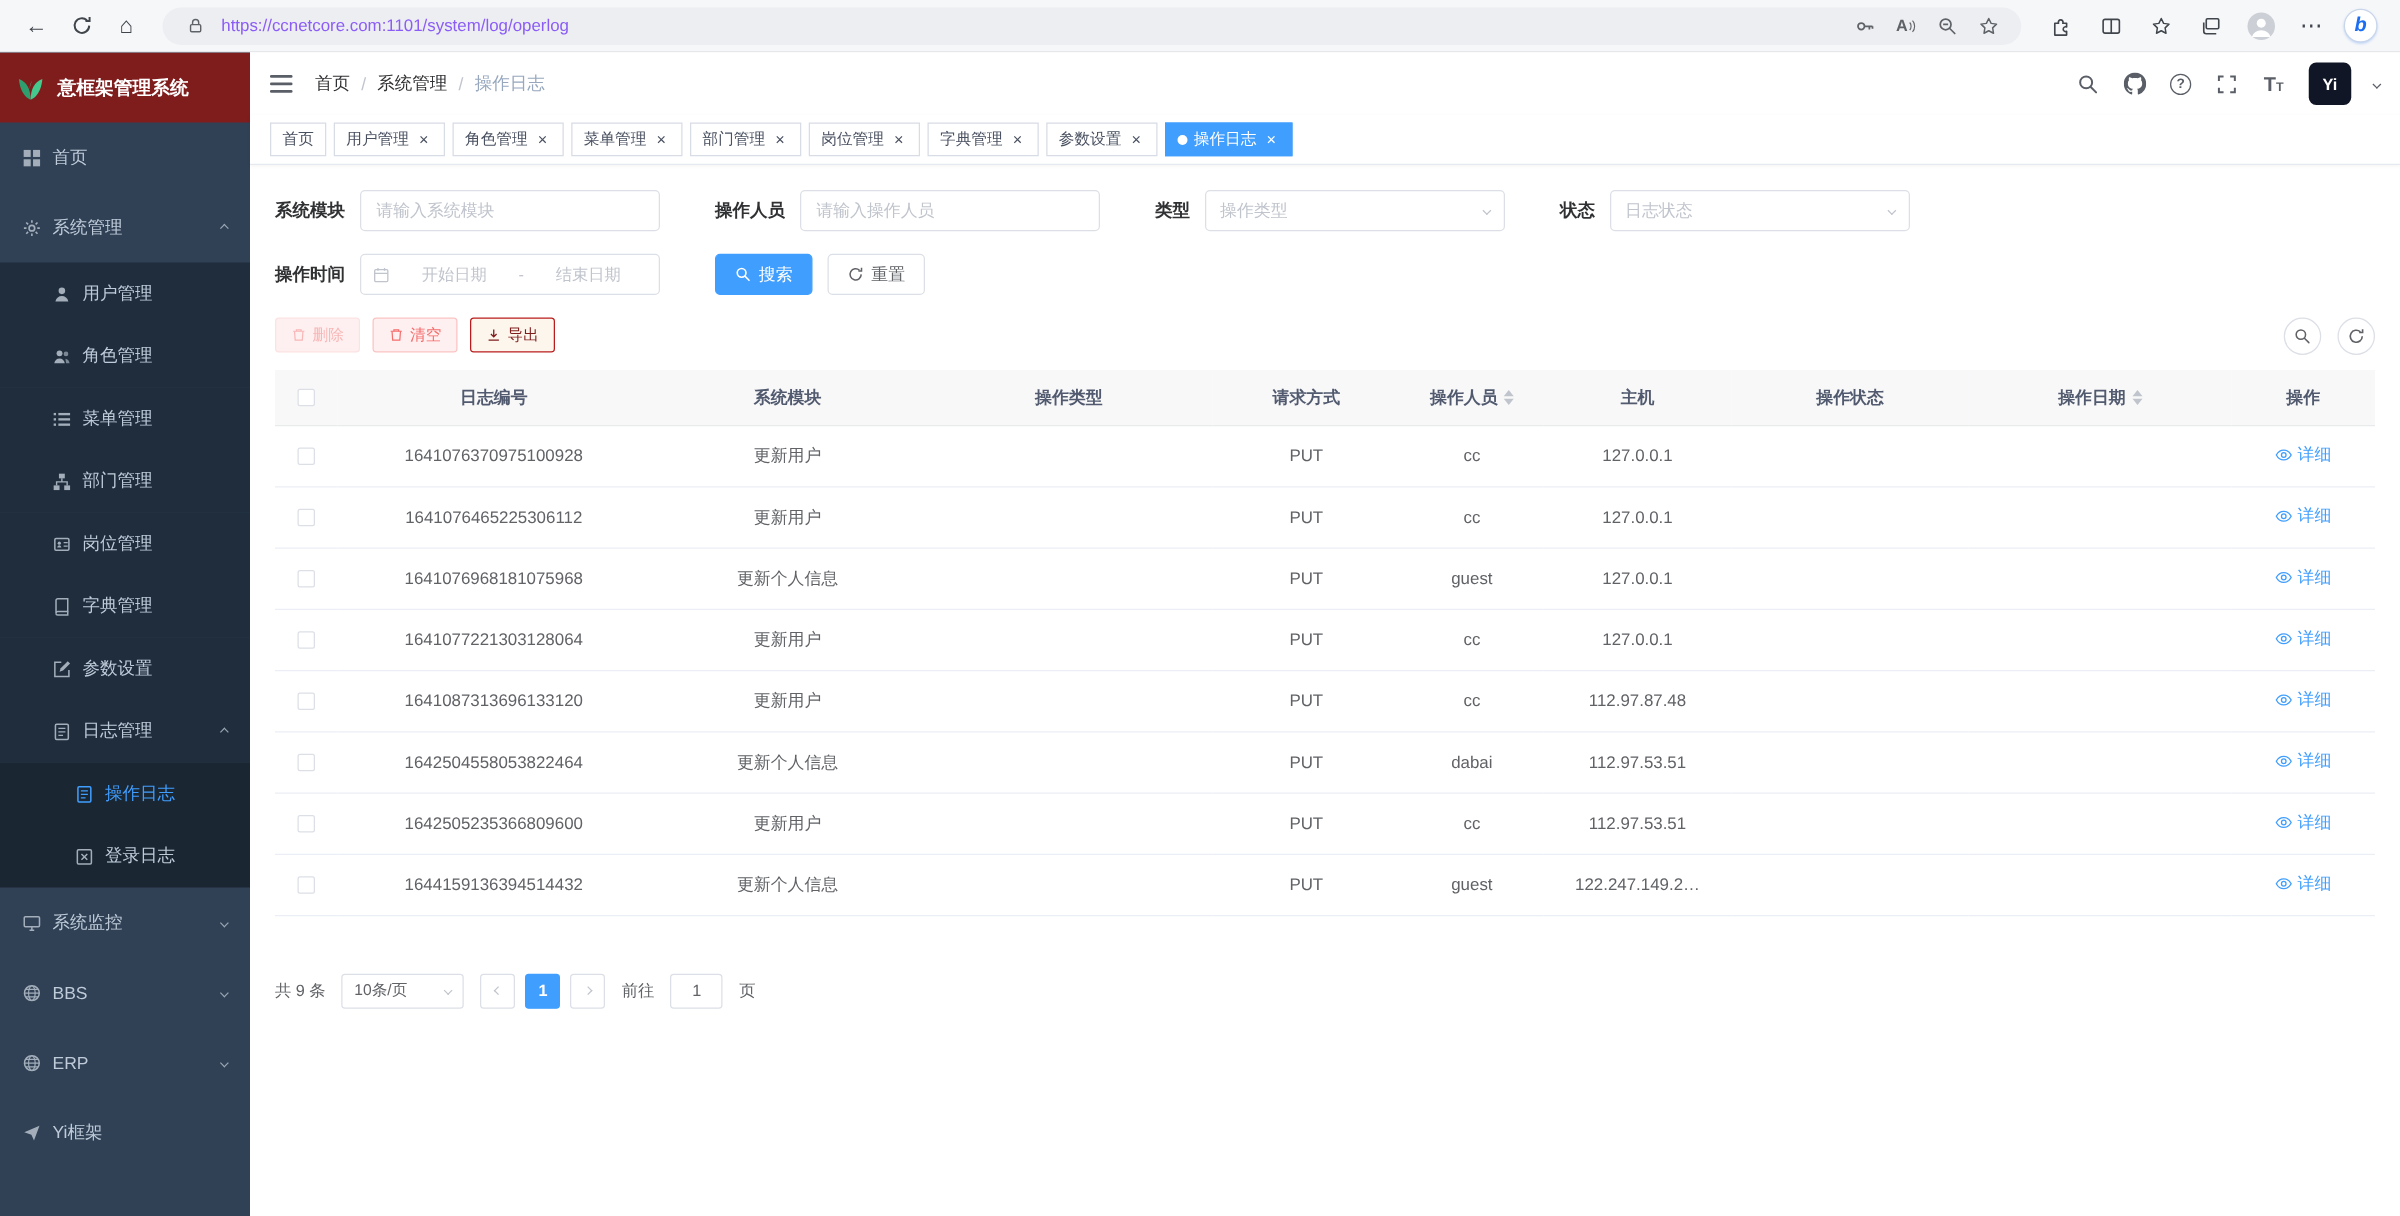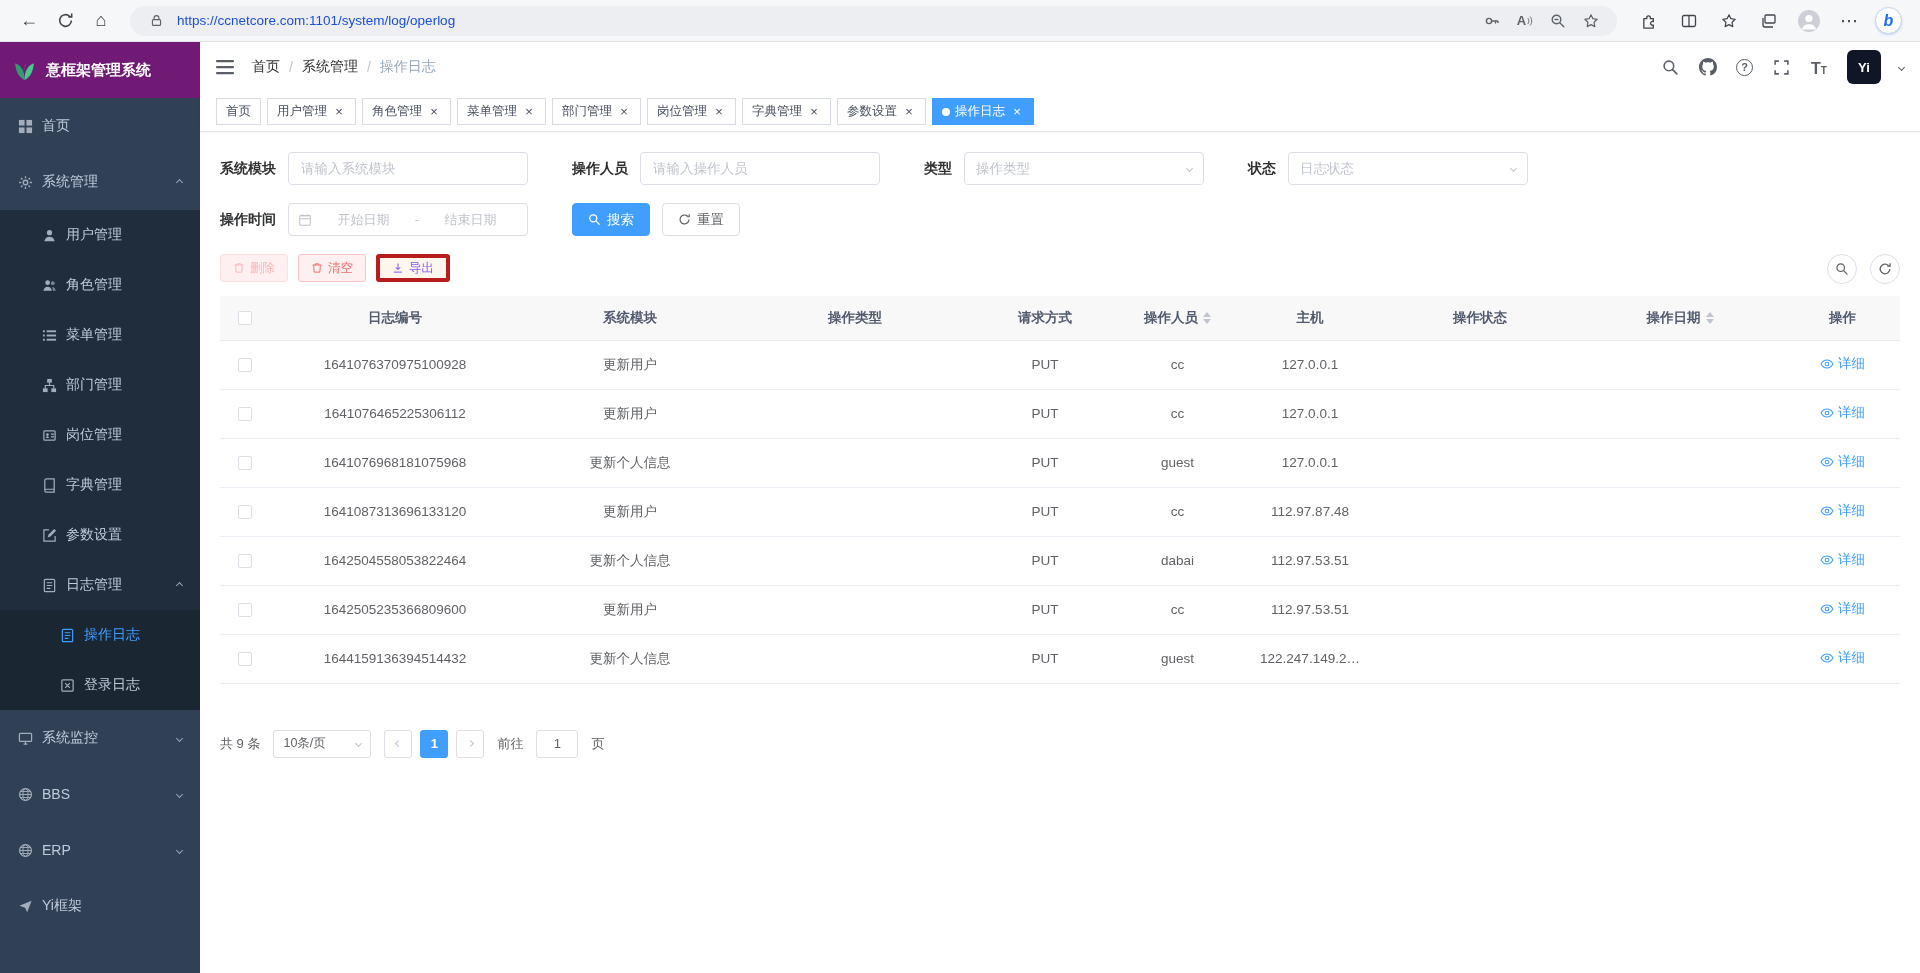--- a/index.html
+++ b/index.html
@@ -5,31 +5,31 @@
 *{margin:0;padding:0;box-sizing:border-box}
 html,body{width:1920px;height:973px;overflow:hidden;background:#fff;
   font-family:"Liberation Sans","DejaVu Sans",sans-serif;font-size:14px;color:#303133}
 svg{display:block;flex-shrink:0}
 button{font-family:inherit}
 
 
 .browser{height:42px;background:#f6f7f9;border-bottom:1px solid #e0e2e6;display:flex;align-items:center;padding:0 12px;gap:2px}
 .bbtn{width:34px;height:34px;border-radius:6px;display:flex;align-items:center;justify-content:center;color:#41464d;font-size:18px;cursor:pointer}
 .urlbar{flex:1;height:30px;background:#eceef2;border-radius:15px;display:flex;align-items:center;padding:0 14px;gap:9px;margin:0 10px;color:#5f6368}
-.urltext{flex:1;color:#1d4ed8;font-size:13.5px;white-space:nowrap;overflow:hidden;cursor:text}
+.urltext{flex:1;color:#8b5cf6;font-size:13.5px;white-space:nowrap;overflow:hidden;cursor:text}
 .uicon{width:24px;height:24px;display:flex;align-items:center;justify-content:center;color:#5f6368;cursor:pointer}
 .bicons{display:flex;align-items:center;gap:12px;padding:0 6px}
 .bicons .bbtn{width:28px;height:28px}
 .bing{width:27px;height:27px;border-radius:50%;background:#fff;border:1px solid #c9d6ea;color:#1b6ef3;font-weight:bold;font-style:italic;font-size:16px;display:flex;align-items:center;justify-content:center;cursor:pointer;box-shadow:0 1px 2px rgba(27,110,243,.25)}
 .ra{display:flex;align-items:center;gap:1px;font-weight:600;font-size:13px}
 
 
 .app{display:flex;height:931px}
 .sidebar{width:200px;flex-shrink:0;background:#304156;color:#bfcbd9;overflow:hidden}
-.logo{height:56px;display:flex;align-items:center;gap:9px;padding:0 12px;background:#701a75}
+.logo{height:56px;display:flex;align-items:center;gap:9px;padding:0 12px;background:#7f1d1d}
 .logo-title{color:#fff;font-weight:bold;font-size:15px;white-space:nowrap}
 .mi{display:flex;align-items:center;gap:9px;padding:0 18px;cursor:pointer;color:#bfcbd9;font-size:14px}
 .mi .micon{color:#a3aeba;display:flex}
 .mi.l1{height:56px}
 .mi.l2{height:50px;padding-left:42px;background:#1f2d3d}
 .mi.l3{height:50px;padding-left:60px;background:#1a2632}
 .mi .arrow{margin-left:auto;color:#9aa6b2}
 .mi.active,.mi.active .micon{color:#409eff}
 
 .main{flex:1;min-width:0;display:flex;flex-direction:column;background:#fff}
@@ -75,21 +75,21 @@
 .fdate{width:240px;height:33px;border:1px solid #dcdfe6;border-radius:4px;display:flex;align-items:center;padding:0 9px;gap:4px;color:#c0c4cc;font-size:13px;background:#fff;cursor:pointer}
 .fdate .ph{flex:1;text-align:center}
 .btn{height:33px;border-radius:4px;display:inline-flex;align-items:center;gap:6px;padding:0 15px;font-size:13.5px;cursor:pointer;border:1px solid #dcdfe6;background:#fff;color:#606266}
 .btn.primary{background:#409eff;border-color:#409eff;color:#fff}
 .btn+.btn{margin-left:12px}
 
 .toolbar{display:flex;align-items:flex-start;margin-bottom:12px}
 .mbtn{height:28px;border-radius:3px;display:inline-flex;align-items:center;gap:5px;padding:0 12px;font-size:12.5px;cursor:pointer;margin-right:10px;background:#fff}
 .mbtn.danger{color:#f56c6c;background:#fef0f0;border:1px solid #fbc4c4}
 .mbtn.danger.disabled{color:#f8b6b6;border-color:#fde2e2;cursor:not-allowed}
-.mbtn.warning{color:#8b5cf6;background:#fdf6ec;border:4px solid #b91c1c}
+.mbtn.warning{color:#7f1d1d;background:#fdf6ec;border:1px solid #b91c1c}
 .tool-right{margin-left:auto;display:flex;align-items:center;gap:13px}
 .circle-btn{width:30px;height:30px;border-radius:50%;border:1px solid #dcdfe6;display:flex;align-items:center;justify-content:center;color:#606266;cursor:pointer;background:#fff}
 
 
 table{width:100%;border-collapse:collapse;table-layout:fixed}
 th{height:44px;background:#f8f8f9;color:#515a6e;font-size:13.5px;font-weight:bold;text-align:center;border-bottom:1px solid #e8eaec}
 td{height:49px;text-align:center;font-size:13.5px;color:#606266;border-bottom:1px solid #ebeef5;white-space:nowrap;overflow:hidden;text-overflow:ellipsis}
 .cb{display:inline-block;width:14px;height:14px;border:1px solid #dcdfe6;border-radius:2px;background:#fff;vertical-align:middle;cursor:pointer}
 .th-wrap{display:inline-flex;align-items:center;justify-content:center}
 .sort{display:inline-flex;flex-direction:column;margin-left:5px}
@@ -648,20 +648,38 @@
             <td><span class="detail">
                   <svg viewBox="0 0 16 16" width="14" height="14">
                     <path d="M8 3.5C4.5 3.5 2 6.5 1.2 8c.8 1.5 3.3 4.5 6.8 4.5s6-3 6.8-4.5C14 6.5 11.5 3.5 8 3.5z" fill="none" stroke="currentColor" stroke-width="1.2"></path>
                     <circle cx="8" cy="8" r="2.1" fill="none" stroke="currentColor" stroke-width="1.2"></circle>
                   </svg>
                   <span>详细</span>
                 </span></td>
           </tr>
           <tr>
             <td><span class="cb"></span></td>
+            <td>1641077221303128064</td>
+            <td>更新用户</td>
+            <td></td>
+            <td>PUT</td>
+            <td>cc</td>
+            <td>127.0.0.1</td>
+            <td></td>
+            <td></td>
+            <td><span class="detail">
+                  <svg viewBox="0 0 16 16" width="14" height="14">
+                    <path d="M8 3.5C4.5 3.5 2 6.5 1.2 8c.8 1.5 3.3 4.5 6.8 4.5s6-3 6.8-4.5C14 6.5 11.5 3.5 8 3.5z" fill="none" stroke="currentColor" stroke-width="1.2"></path>
+                    <circle cx="8" cy="8" r="2.1" fill="none" stroke="currentColor" stroke-width="1.2"></circle>
+                  </svg>
+                  <span>详细</span>
+                </span></td>
+          </tr>
+          <tr>
+            <td><span class="cb"></span></td>
             <td>1641087313696133120</td>
             <td>更新用户</td>
             <td></td>
             <td>PUT</td>
             <td>cc</td>
             <td>112.97.87.48</td>
             <td></td>
             <td></td>
             <td><span class="detail">
                   <svg viewBox="0 0 16 16" width="14" height="14">

